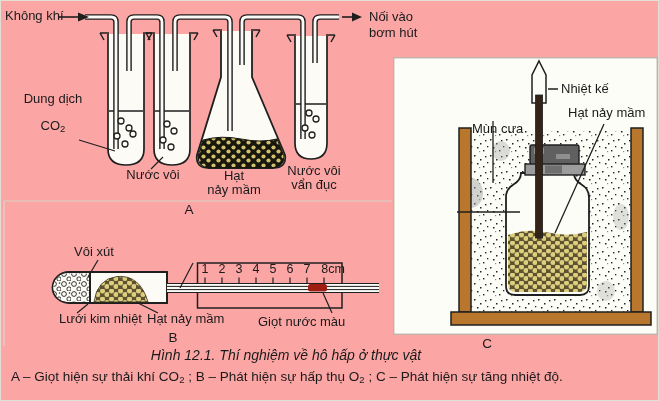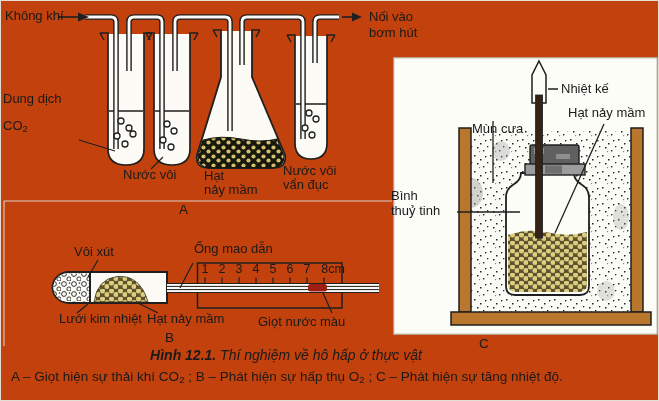--- a/index.html
+++ b/index.html
@@ -1,29 +1,29 @@
 <!DOCTYPE html>
 <html><head>
 <meta charset="utf-8">
 <style>
   html,body { margin:0; padding:0; background:#ffffff; }
   .fig {
     position:relative; width:659px; height:401px;
-    background:#c2410c; overflow:hidden;
+    background:#fca5a5; overflow:hidden;
     border:1px solid #e3dfd4; box-sizing:border-box;
     font-family:"Liberation Sans", sans-serif; color:#1a1a1a;
   }
   .layer { position:absolute; }
   .lb { position:absolute; font-size:13px; line-height:13.5px; white-space:nowrap; }
-  .lb.c { text-align:left; white-space:normal; }
+  .lb.c { text-align:center; white-space:normal; }
   .tick { position:absolute; width:14px; text-align:center; font-size:12.5px; }
   .sub { font-size:9.5px; vertical-align:-2px; }
   .cap1 { position:absolute; left:30px; top:346px; width:510px; text-align:center;
           font-size:14px; font-style:italic; }
-  .cap1 b { font-weight:bold; }
+  .cap1 b { font-weight:normal; }
   .cap2 { position:absolute; left:10px; top:368px; width:645px; font-size:13.5px; }
 </style>
 </head>
 <body>
 
 <div class="fig">
 
   <svg class="layer" style="left:0;top:0" width="395" height="232" viewBox="0 0 395 232">
     <defs>
       <pattern id="seedsA" width="10" height="9" patternUnits="userSpaceOnUse">
@@ -195,41 +195,36 @@
     <span>Hạt</span><br>
     <span>nảy mầm</span>
   </div>
   <div class="lb c" style="left:282px;top:163px;width:62px">
     <span>Nước vôi</span><br>
     <span>vẩn đục</span>
   </div>
   <div class="lb c" style="left:178px;top:202px;width:20px;font-size:13.5px">A</div>
 
   <div class="lb" style="left:73px;top:244px">Vôi xút</div>
-  <div class="lb" style="left:193px;top:241px">Ống mao dẫn</div>
   <span class="tick" style="left:197px;top:261px">1</span>
   <span class="tick" style="left:214px;top:261px">2</span>
   <span class="tick" style="left:231px;top:261px">3</span>
   <span class="tick" style="left:248px;top:261px">4</span>
   <span class="tick" style="left:265px;top:261px">5</span>
   <span class="tick" style="left:282px;top:261px">6</span>
   <span class="tick" style="left:299px;top:261px">7</span>
   <span class="tick" style="left:317px;top:261px;width:30px;text-align:center">8cm</span>
   <div class="lb" style="left:58px;top:311px">Lưới kim nhiệt</div>
   <div class="lb" style="left:146px;top:311px">Hạt nảy mầm</div>
   <div class="lb" style="left:257px;top:314px">Giọt nước màu</div>
   <div class="lb c" style="left:164px;top:330px;width:16px;font-size:13.5px">B</div>
 
   <div class="lb" style="left:560px;top:81px">Nhiệt kế</div>
   <div class="lb" style="left:471px;top:121px">Mùn cưa</div>
   <div class="lb" style="left:567px;top:105px">Hạt nảy mầm</div>
-  <div class="lb c" style="left:390px;top:187px;width:64px;line-height:15px">
-    <span>Bình</span><br>
-    <span>thuỷ tinh</span>
-  </div>
   <div class="lb c" style="left:478px;top:336px;width:16px;font-size:13.5px">C</div>
 
   <div class="cap1">
     <b><span>Hình 12.1.</span></b><span> Thí nghiệm về hô hấp ở thực vật</span>
   </div>
   <div class="cap2">
     <span>A – Giọt hiện sự thải khí CO</span><span class="sub">2</span><span> ; B – Phát hiện sự hấp thụ O</span><span class="sub">2</span><span> ; C – Phát hiện sự tăng nhiệt độ.</span>
   </div>
 
 </div>

